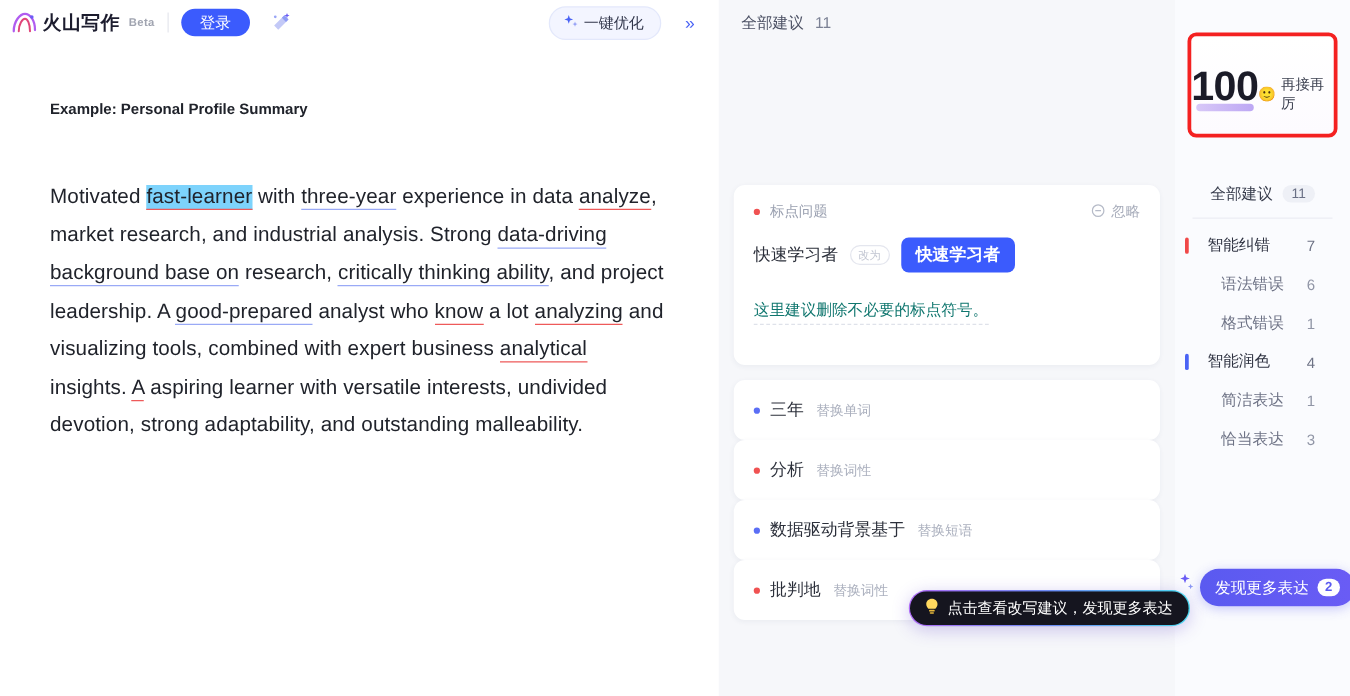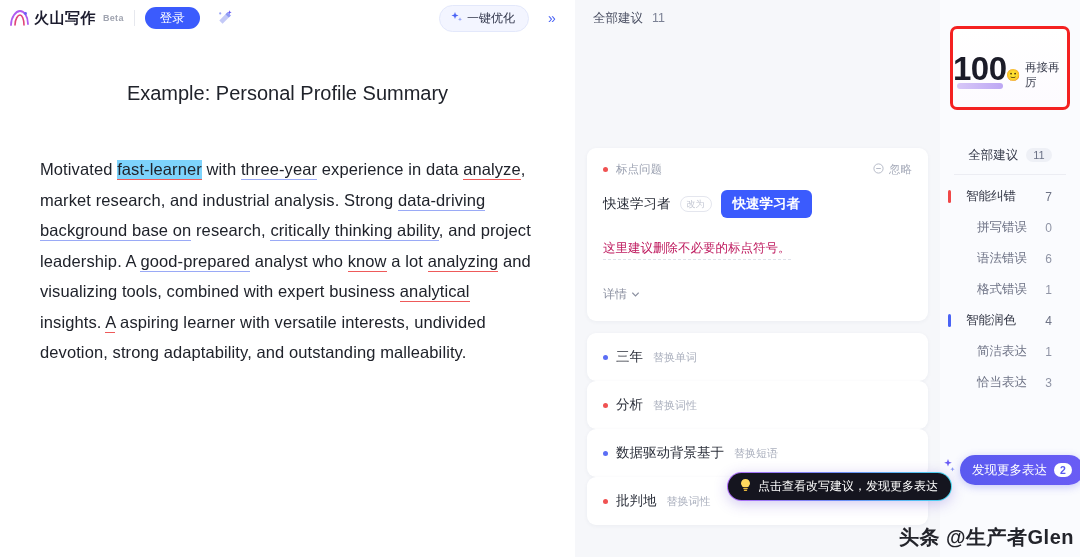--- a/index.html
+++ b/index.html
@@ -58,22 +58,22 @@
   .expand-btn {
     width: 26px; height: 26px; margin-left: 8px;
     display: flex; align-items: center; justify-content: center;
     color: #4a63f5; font-size: 14px; cursor: pointer; border-radius: 6px;
   }
   .doc {
     flex: 1; padding: 42px 40px 0 40px;
     overflow: hidden;
   }
   .doc-title {
-    font-size: 20px; color: #20232b; line-height: 1.5;
-    margin-bottom: 46px; font-weight: 400; text-align: center;
+    font-size: 12px; color: #20232b; line-height: 1.5;
+    margin-bottom: 46px; font-weight: 700;
   }
   .doc-body {
     font-size: 16.5px; line-height: 30.5px; color: #20232b;
     letter-spacing: .1px;
   }
   .err {
     background: #7dd3fc;
     border-bottom: 1.6px solid #ee5a5a;
     padding-bottom: 1px;
   }
@@ -118,23 +118,23 @@
   .arrow-pill {
     border: 1px solid #e4e6ee; border-radius: 9px;
     color: #c2c6d2; font-size: 9px; padding: 1.5px 6px; line-height: 1.2;
   }
   .fix-new {
     background: #3b5bfd; color: #fff;
     font-size: 13.5px; font-weight: 600;
     border-radius: 6px; padding: 5px 12px; cursor: pointer;
   }
   .card-desc {
-    font-size: 12.5px; color: #be185d; line-height: 1.6;
+    font-size: 12.5px; color: #0f766e; line-height: 1.6;
     border-bottom: 1px dashed #dfe2ea; display: inline-block;
-    padding-bottom: 1px; margin-bottom: 26px; text-align: right;
+    padding-bottom: 1px; margin-bottom: 14px; text-align: right;
   }
   .detail { font-size: 12px; color: #8b90a0; display: flex; align-items: center; gap: 4px; cursor: pointer; }
   .row {
     background: #fff; border-radius: 9px;
     padding: 15px 16px; 
     display: flex; align-items: center;
     box-shadow: 0 1px 4px rgba(40,50,90,.05);
     cursor: pointer;
   }
   .row-word { font-size: 13.5px; color: #2b2f3a; margin-right: 10px; }
@@ -304,28 +304,20 @@
         </div>
 
         <div class="fix-row">
           <span class="fix-old">快速学习者</span>
           <span class="arrow-pill">改为</span>
           <span class="fix-new">快速学习者</span>
         </div>
 
         <div class="card-desc">这里建议删除不必要的标点符号。</div>
 
-        <div class="detail">
-          <span>详情</span>
-          <span>
-            <svg width="9" height="9" viewBox="0 0 9 9">
-                <path d="M1.6 3 L4.5 6 L7.4 3" fill="none" stroke="#8b90a0" stroke-width="1.1" stroke-linecap="round"></path>
-              </svg>
-          </span>
-        </div>
       </div>
 
       <div id="sugg-rows">
           <div class="row">
             <span class="dot blue"></span>
             <span class="row-word">三年</span>
             <span class="row-tag">替换单词</span>
           </div>
           <div class="row">
             <span class="dot red"></span>
@@ -376,24 +368,20 @@
     </div>
     <div class="stat-sep"></div>
 
     <div id="stat-groups">
         <div class="stat-row group">
           <span class="bar red"></span>
           <span>智能纠错</span>
           <span class="num">7</span>
         </div>
         <div class="stat-row sub">
-          <span>拼写错误</span>
-          <span class="num">0</span>
-        </div>
-        <div class="stat-row sub">
           <span>语法错误</span>
           <span class="num">6</span>
         </div>
         <div class="stat-row sub">
           <span>格式错误</span>
           <span class="num">1</span>
         </div>
         <div class="stat-row group">
           <span class="bar blue"></span>
           <span>智能润色</span>
@@ -415,14 +403,13 @@
         <path d="M12.5 11 l.6 1.6 1.6.6 -1.6.6 -.6 1.6 -.6-1.6 -1.6-.6 1.6-.6z" fill="#8e9bf5"></path>
       </svg>
     </span>
 
     <div class="discover-btn">
       <span>发现更多表达</span>
       <span class="badge">2</span>
     </div>
   </div>
 
-  <div class="watermark">头条 @生产者Glen</div>
 </div>
 
 </body></html>

